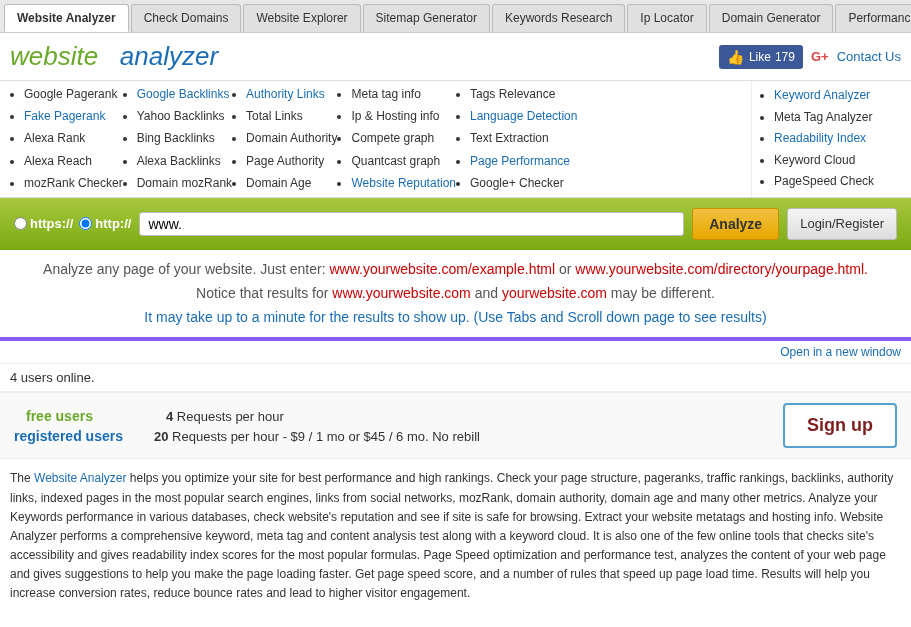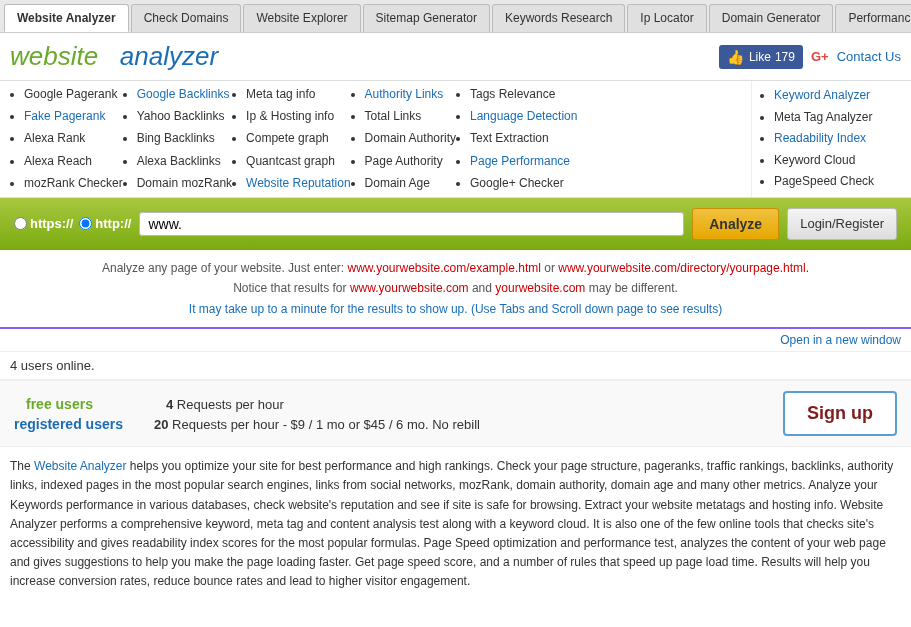--- a/index.html
+++ b/index.html
@@ -34,21 +34,21 @@
     
     .analyze-bar { background: linear-gradient(to bottom, #a8c840, #7aaa10); padding: 10px 14px; display: flex; align-items: center; gap: 8px; margin: 0; }
     .radio-group { display: flex; align-items: center; gap: 6px; }
     .radio-group label { display: flex; align-items: center; gap: 3px; color: #fff; font-size: 13px; font-weight: bold; cursor: pointer; }
     .radio-group input[type="radio"] { margin: 0; }
     .url-input { flex: 1; height: 24px; padding: 0 8px; font-size: 14px; border: 1px solid #bbb; border-radius: 3px; }
     .analyze-btn { background: linear-gradient(to bottom, #f0c040, #e8a800); border: 1px solid #c89000; color: #333; font-weight: bold; padding: 6px 16px; cursor: pointer; border-radius: 3px; font-size: 14px; height: 32px; }
     .login-btn { background: linear-gradient(to bottom, #f5f5f5, #ddd); border: 1px solid #bbb; color: #333; padding: 6px 12px; cursor: pointer; border-radius: 3px; font-size: 13px; height: 32px; white-space: nowrap; }
 
     
-    .info-text { padding: 8px 10px; text-align: center; font-size: 12px; color: #555; line-height: 1.7; border-bottom: 2px solid #8b5cf6; }
+    .info-text { padding: 8px 10px; text-align: center; font-size: 14px; color: #555; line-height: 1.7; border-bottom: 4px solid #8b5cf6; }
     .info-text a { color: #c00; text-decoration: none; }
 
     
     .open-new-window { text-align: right; padding: 4px 10px; border-bottom: 1px solid #eee; font-size: 12px; }
     .open-new-window a { color: #1a6db5; text-decoration: none; }
 
     
     .online-users { padding: 6px 10px; border-bottom: 1px solid #eee; font-size: 13px; }
 
     
@@ -111,33 +111,33 @@
     <ul class="links-col">
       <li><a href="#">Google Backlinks</a></li>
       <li><span>Yahoo Backlinks</span></li>
       <li><span>Bing Backlinks</span></li>
       <li><span>Alexa Backlinks</span></li>
       <li><span>Domain mozRank</span></li>
     </ul>
 
 
     <ul class="links-col">
+      <li><a href="#">Authority Links</a></li>
+      <li><span>Total Links</span></li>
+      <li><span>Domain Authority</span></li>
+      <li><span>Page Authority</span></li>
+      <li><span>Domain Age</span></li>
+    </ul>
+
+    <ul class="links-col">
       <li><span>Meta tag info</span></li>
       <li><span>Ip &amp; Hosting info</span></li>
       <li><span>Compete graph</span></li>
       <li><span>Quantcast graph</span></li>
       <li><a href="#">Website Reputation</a></li>
-    </ul>
-
-    <ul class="links-col">
-      <li><a href="#">Authority Links</a></li>
-      <li><span>Total Links</span></li>
-      <li><span>Domain Authority</span></li>
-      <li><span>Page Authority</span></li>
-      <li><span>Domain Age</span></li>
     </ul>
 
     <ul class="links-col">
       <li><span>Tags Relevance</span></li>
       <li><a href="#">Language Detection</a></li>
       <li><span>Text Extraction</span></li>
       <li><a href="#">Page Performance</a></li>
       <li><span>Google+ Checker</span></li>
     </ul>
   </div>

